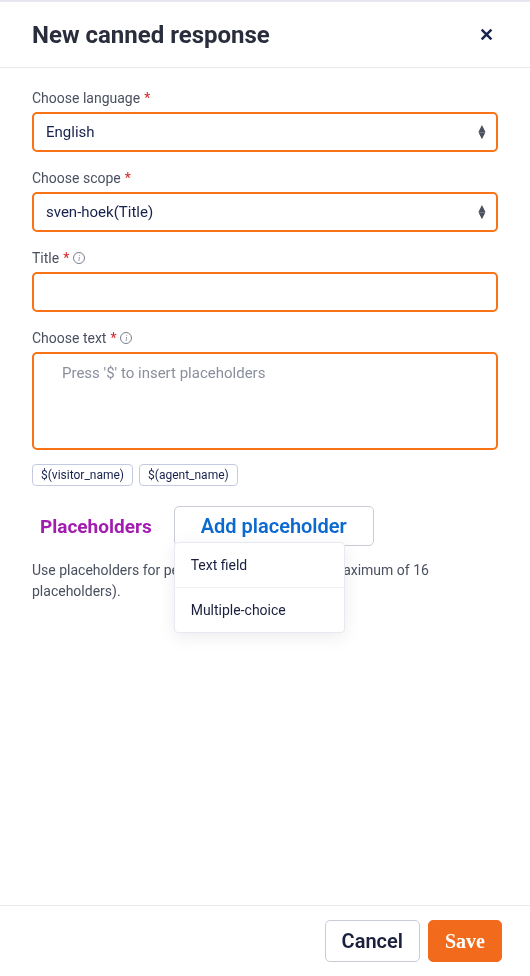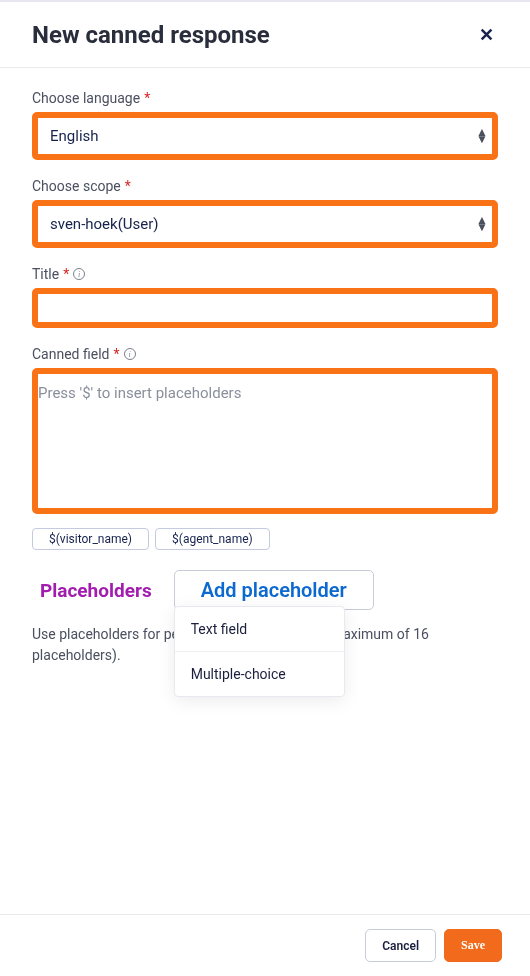--- a/index.html
+++ b/index.html
@@ -15,35 +15,35 @@
   .body { padding: 22px 32px 8px 32px; flex: 1; overflow: auto; }
   .field { margin-bottom: 18px; }
   .label { font-size: 14px; color: #4a5060; display: flex; align-items: center; gap: 4px; margin-bottom: 6px; }
   .req { color: #d92626; }
   .info-icon {
     width: 12px; height: 12px; border: 1px solid #7a7f8c; border-radius: 50%;
     display: inline-flex; align-items: center; justify-content: center;
     font-size: 8px; color: #7a7f8c; font-style: italic; font-family: serif;
   }
   .select, .input, .textarea {
-    width: 100%; border: 6px solid #f97316; border-radius: 5px;
+    width: 100%; border: 2px solid #f97316; border-radius: 5px;
     background: #fff; font-size: 15px; color: #17224d;
   }
   .select { padding: 9px 28px 9px 12px; position: relative; }
   .select-wrap { position: relative; }
   .select-caret {
     position: absolute; right: 10px; top: 50%; transform: translateY(-50%);
     font-size: 12px; color: #4a5060; pointer-events: none; line-height: 0.6;
   }
   .input { padding: 10px 12px; height: 40px; }
-  .textarea { padding: 10px 0; height: 146px; resize: none; }
+  .textarea { padding: 10px 28px; height: 98px; resize: none; }
   .textarea::placeholder { color: #8a8f9c; }
   .tag-row { display: flex; gap: 6px; margin-top: 10px; margin-bottom: 20px; }
   .tag {
-    border: 1px solid #c4cbe0; border-radius: 4px; padding: 3px 16px;
+    border: 1px solid #c4cbe0; border-radius: 4px; padding: 3px 8px;
     font-size: 12px; color: #17224d; background: #fff;
     cursor: pointer;
   }
   .placeholders-header {
     display: flex; align-items: center; gap: 14px; margin-bottom: 10px;
   }
   .placeholders-header h2 { margin: 8px; font-size: 19px; font-weight: 700; color: #a21caf; }
   .dropdown-wrap { position: relative; }
   .add-btn {
     border: 1px solid #c8ccd6; background: #fff; color: #0c69d0;
@@ -59,21 +59,21 @@
     padding: 14px 16px; font-size: 14px; color: #1a1f3d; cursor: pointer;
     border-bottom: 1px solid #eef0f4;
   }
   .dropdown-item:last-child { border-bottom: none; }
   .desc { font-size: 14px; color: #4a5060; line-height: 1.5; max-width: 460px; }
   .footer {
     border-top: 1px solid #eaeaea; padding: 14px 28px;
     display: flex; justify-content: flex-end; gap: 8px;
   }
   .btn {
-    font-size: 12px; font-weight: 600; padding: 8px 16px;
+    font-size: 20px; font-weight: 600; padding: 8px 16px;
     border-radius: 5px; cursor: pointer;
   }
   .btn-cancel { background: #fff; border: 1px solid #c8ccd6; color: #1a1f3d; }
   .btn-save { background: #f26b1d; border: 1px solid #f26b1d; color: #fff; font-family: Liberation Serif, serif; }
 </style>
 </head>
 <body>
 
 <div class="modal">
 
@@ -96,37 +96,37 @@
         <div class="select-caret">▲<br>▼</div>
       </div>
     </div>
 
     <div class="field">
       <div class="label">
         <span>Choose scope</span>
           <span class="req">*</span>
       </div>
       <div class="select-wrap">
-        <div class="select">sven-hoek(User)</div>
+        <div class="select">sven-hoek(Title)</div>
         <div class="select-caret">▲<br>▼</div>
       </div>
     </div>
 
     <div class="field">
       <div class="label">
         <span>Title</span>
           <span class="req">*</span>
         <span class="info-icon">i</span>
       </div>
       <input class="input" type="text" value="" style="">
     </div>
 
     <div class="field" style="margin-bottom:8px">
       <div class="label">
-        <span>Canned field</span>
+        <span>Choose text</span>
           <span class="req">*</span>
         <span class="info-icon">i</span>
       </div>
       <textarea class="textarea" placeholder="Press '$' to insert placeholders" style=""></textarea>
     </div>
 
     <div class="tag-row">
       <span class="tag">$(visitor_name)</span>
       <span class="tag">$(agent_name)</span>
     </div>

